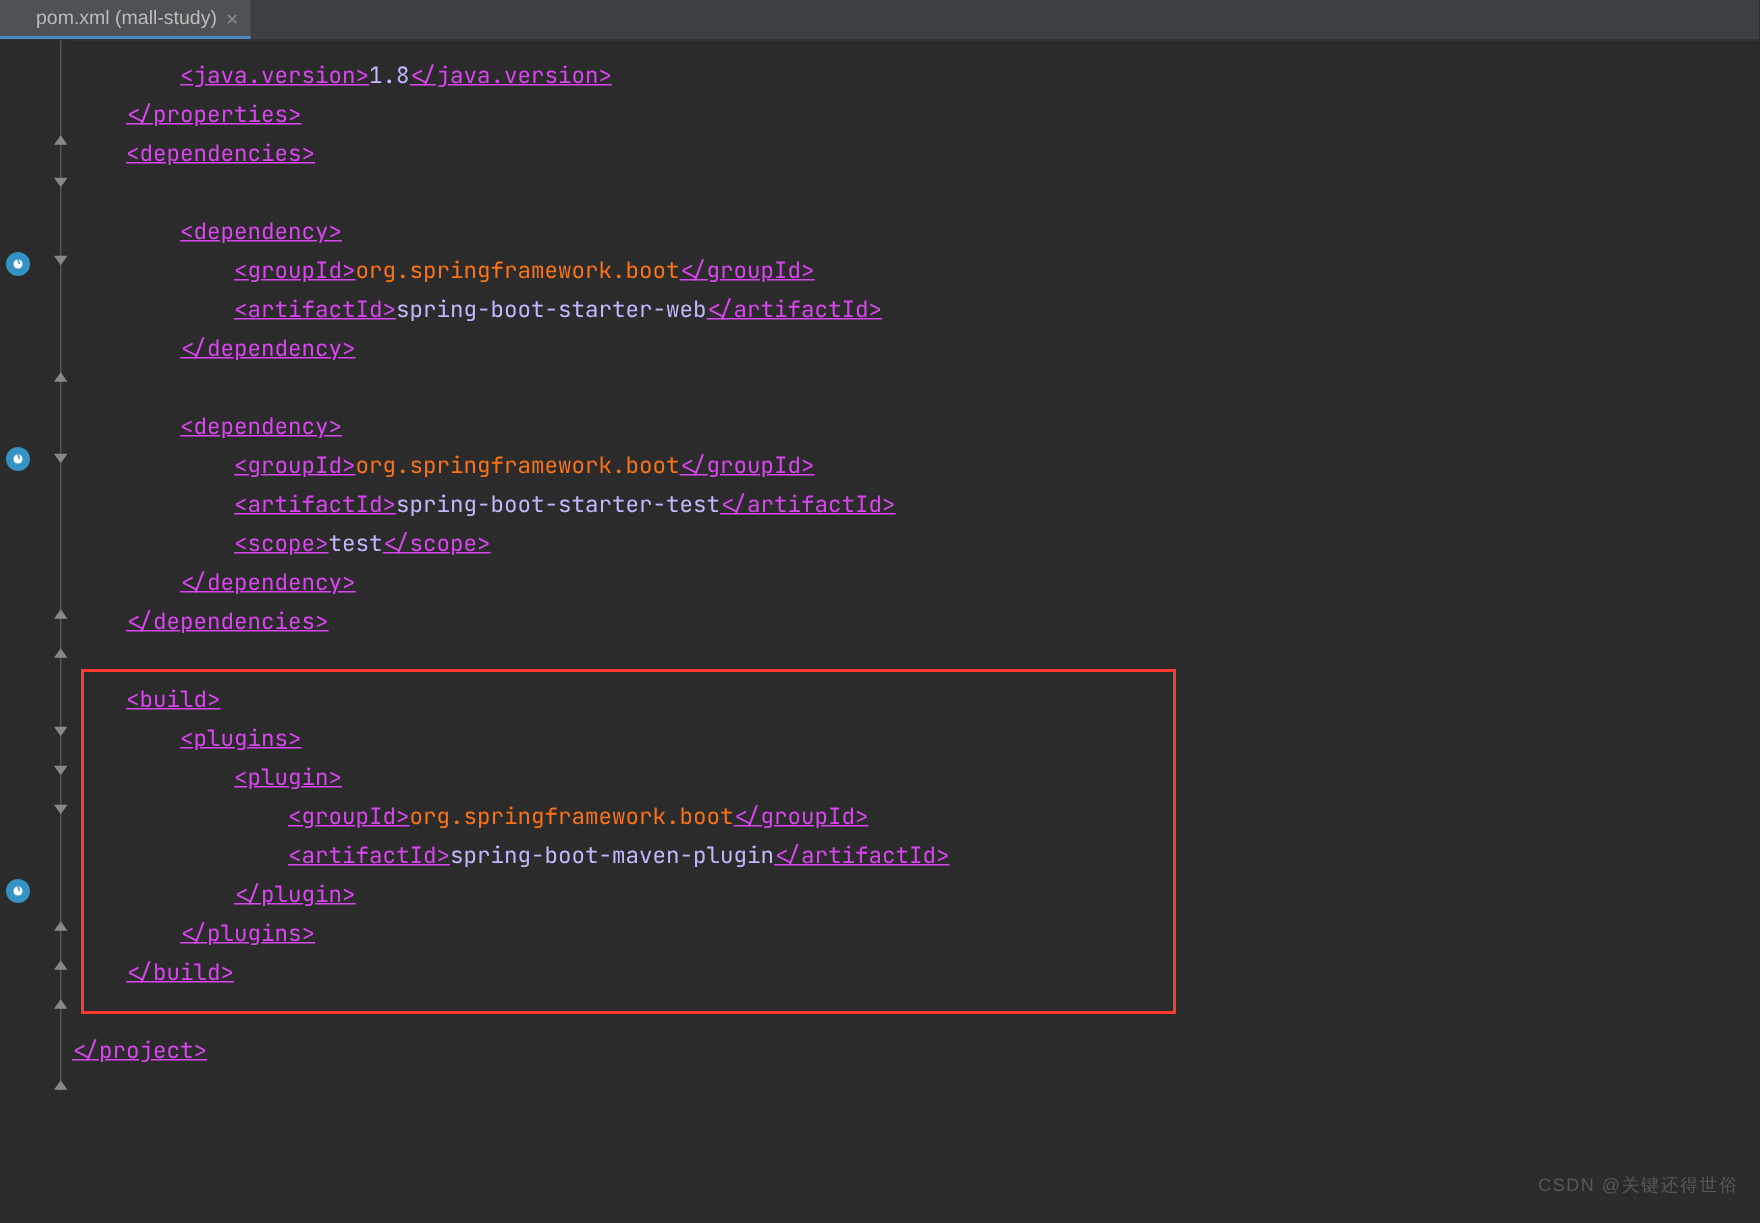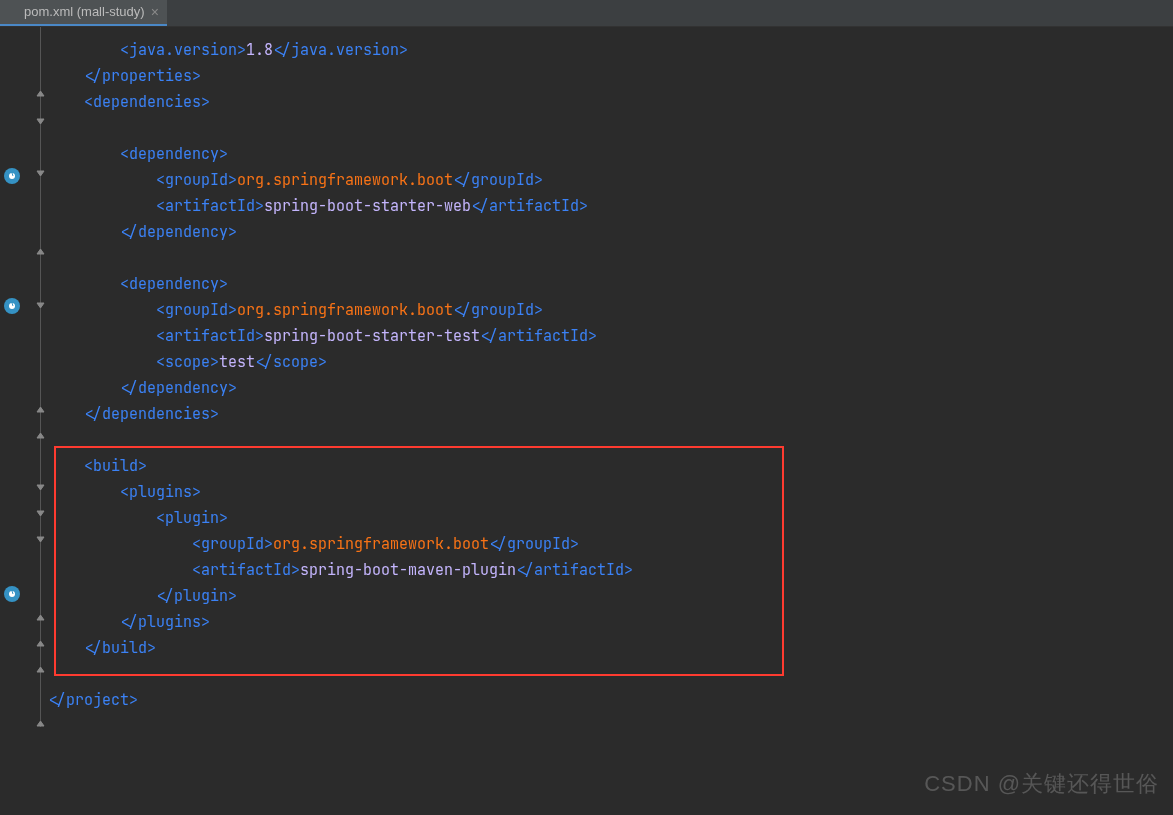--- a/index.html
+++ b/index.html
@@ -83,35 +83,35 @@
   }
   .fold-handle svg { stroke: #888; fill: #888; }
   .code {
     flex: 1;
     padding: 10px 0 0 0;
     line-height: 26px;
     white-space: pre;
     position: relative;
   }
   .line { padding-left: 0; }
-  .tag { color: #3b82f6; }
+  .tag { color: #d946ef; text-decoration: underline; }
   .text { color: #f97316; }
   .val { color: #c4b5fd; }
   .highlight-box {
     position: absolute;
     border: 2px solid #ff3b30;
     pointer-events: none;
   }
   .watermark {
     position: absolute;
     right: 14px;
     bottom: 16px;
     color: rgba(200,200,200,0.28);
     font-family: -apple-system, "Segoe UI", sans-serif;
-    font-size: 22px;
+    font-size: 12px;
     letter-spacing: 1px;
   }
 </style>
 </head>
 <body>
 
 <div class="tab-bar">
   <div class="tab">
     <span>pom.xml (mall-study)</span>
     <span class="close">×</span>

